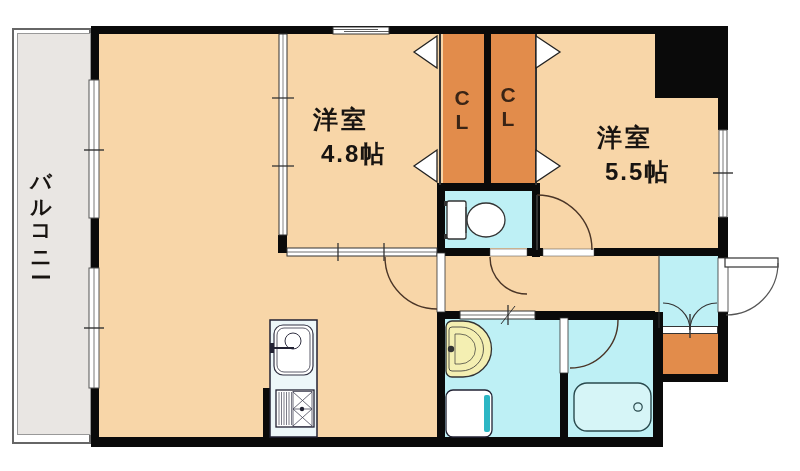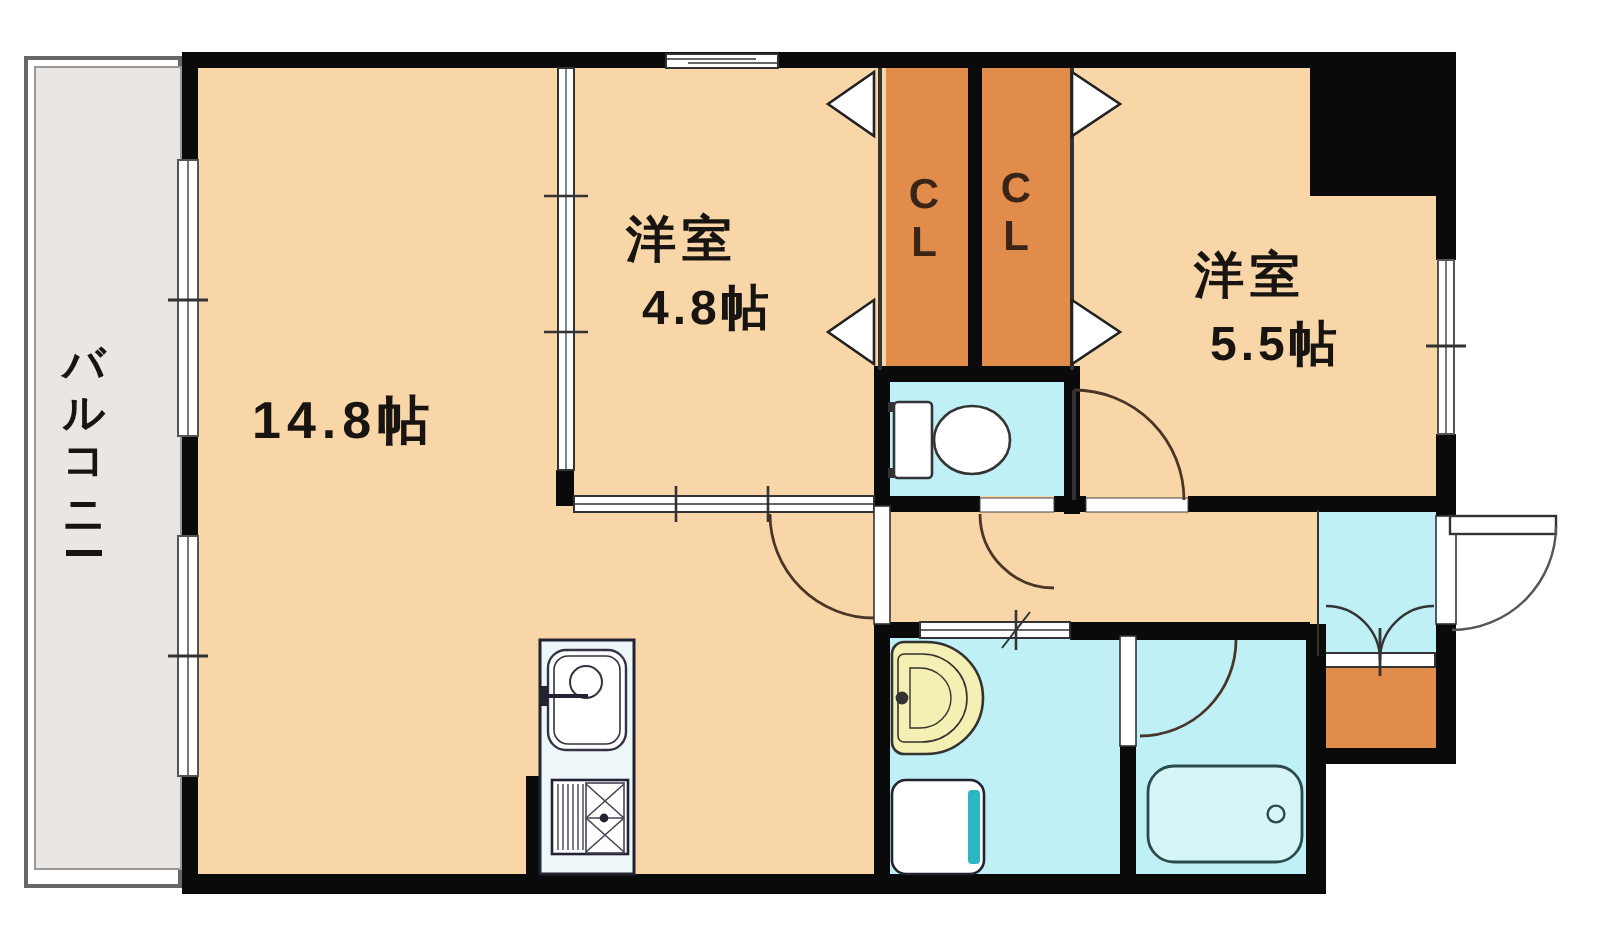--- a/index.html
+++ b/index.html
@@ -189,21 +189,20 @@
 
     <g>
       <rect x="574" y="383" width="77" height="48" rx="13" fill="#D6F5F7" stroke="#2a4a4e" stroke-width="1.4"></rect>
       <circle cx="638" cy="407" r="4.2" fill="#D6F5F7" stroke="#2a4a4e" stroke-width="1.2"></circle>
     </g>
   </svg>
 
   <div class="lbl vtext" style="left:27px;top:158px;font-size:21px;letter-spacing:3px;">バルコニー</div>
 
   <div class="lbl" style="left:126px;top:192px;">
-    <div style="font-size:26px;letter-spacing:3px;margin-top:1px;">14.8帖</div>
   </div>
 
   <div class="lbl" style="left:313px;top:103px;">
     <div style="font-size:25px;letter-spacing:3px;">洋室</div>
     <div style="font-size:24px;letter-spacing:2px;margin:2px 16px 0 8px;">4.8帖</div>
   </div>
 
   <div class="lbl" style="left:597px;top:121px;">
     <div style="font-size:25px;letter-spacing:3px;">洋室</div>
     <div style="font-size:24px;letter-spacing:2px;margin:2px 0 0 8px;">5.5帖</div>

